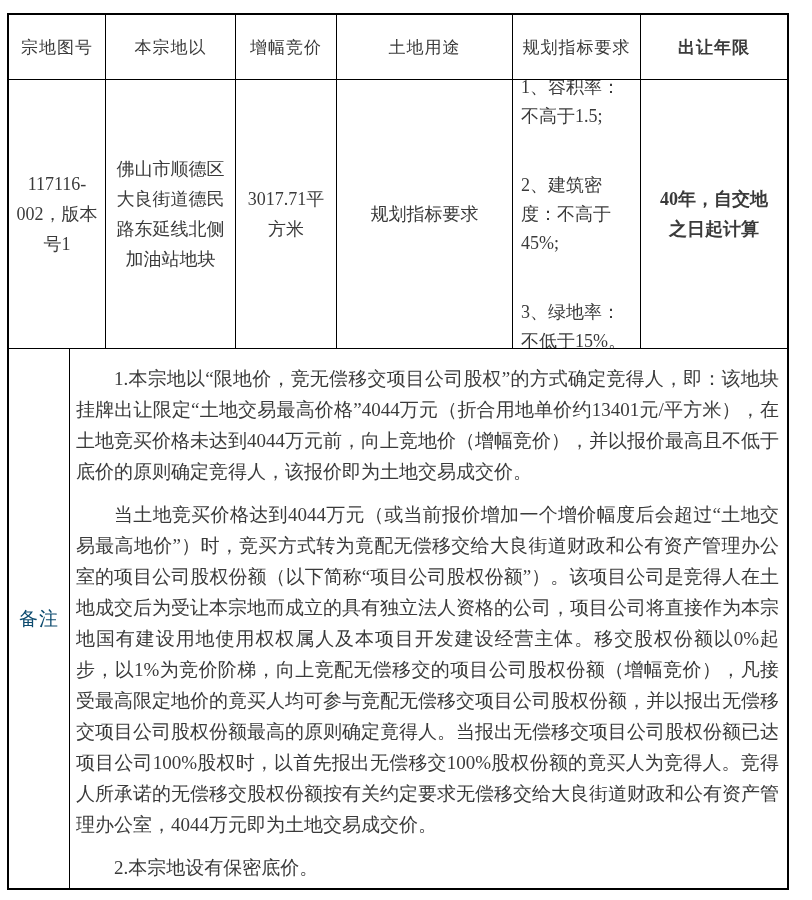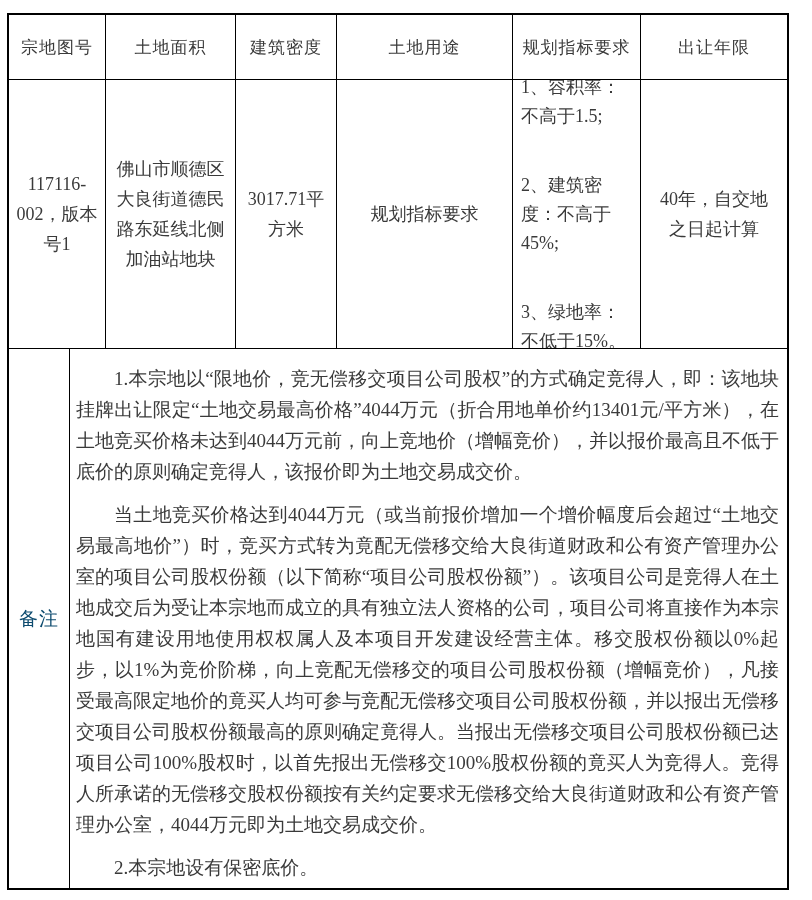--- a/index.html
+++ b/index.html
@@ -38,21 +38,21 @@
   .data-row   { height: 269px; }
   .cell {
     border-right: 1px solid #000000;
     box-sizing: border-box;
     display: flex;
     align-items: center;
     justify-content: center;
     text-align: center;
     overflow: hidden;
   }
-  .cell:last-child { border-right: none; }
+  .cell:last-child { border-right: none; font-weight: bold; }
   .header-row .cell {
     font-size: 17px;
     letter-spacing: 1px;
   }
   .data-row .cell {
     font-size: 18px;
     line-height: 30px;
     padding: 0 6px;
   }
   .cell.c-location { padding: 0 6px; }
@@ -100,22 +100,22 @@
   }
 </style>
 </head>
 <body>
 
 <div class="page">
   <div class="land-table">
 
     <div class="grid-row header-row">
       <div class="cell">宗地图号</div>
-      <div class="cell">土地面积</div>
-      <div class="cell">建筑密度</div>
+      <div class="cell">本宗地以</div>
+      <div class="cell">增幅竞价</div>
       <div class="cell">土地用途</div>
       <div class="cell">规划指标要求</div>
       <div class="cell">出让年限</div>
     </div>
 
     <div class="grid-row data-row">
       <div class="cell c-plot-no">117116-002，版本号1</div>
       <div class="cell c-location">佛山市顺德区大良街道德民路东延线北侧加油站地块</div>
       <div class="cell c-area">3017.71平方米</div>
       <div class="cell c-usage">规划指标要求</div>

